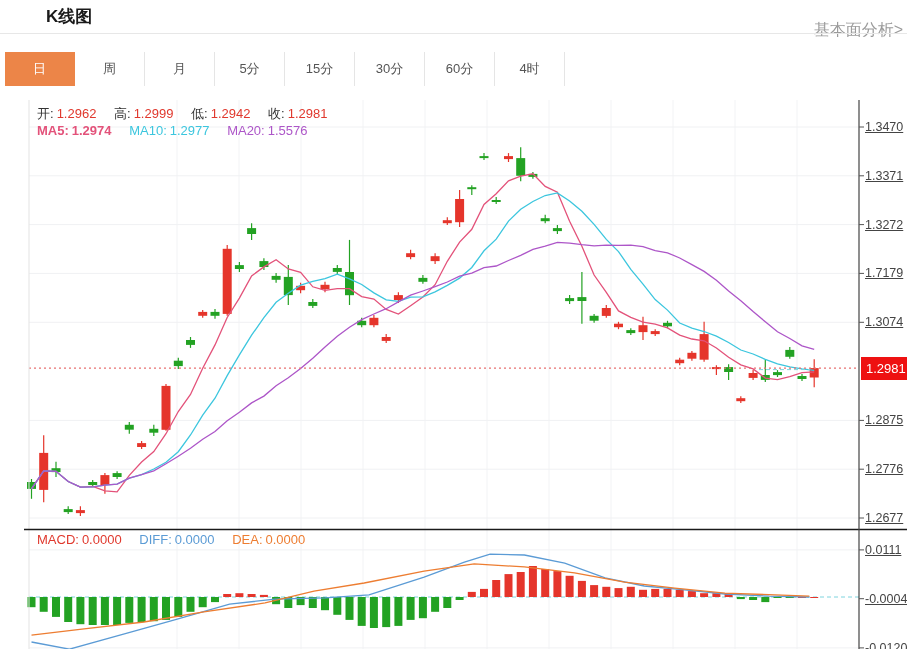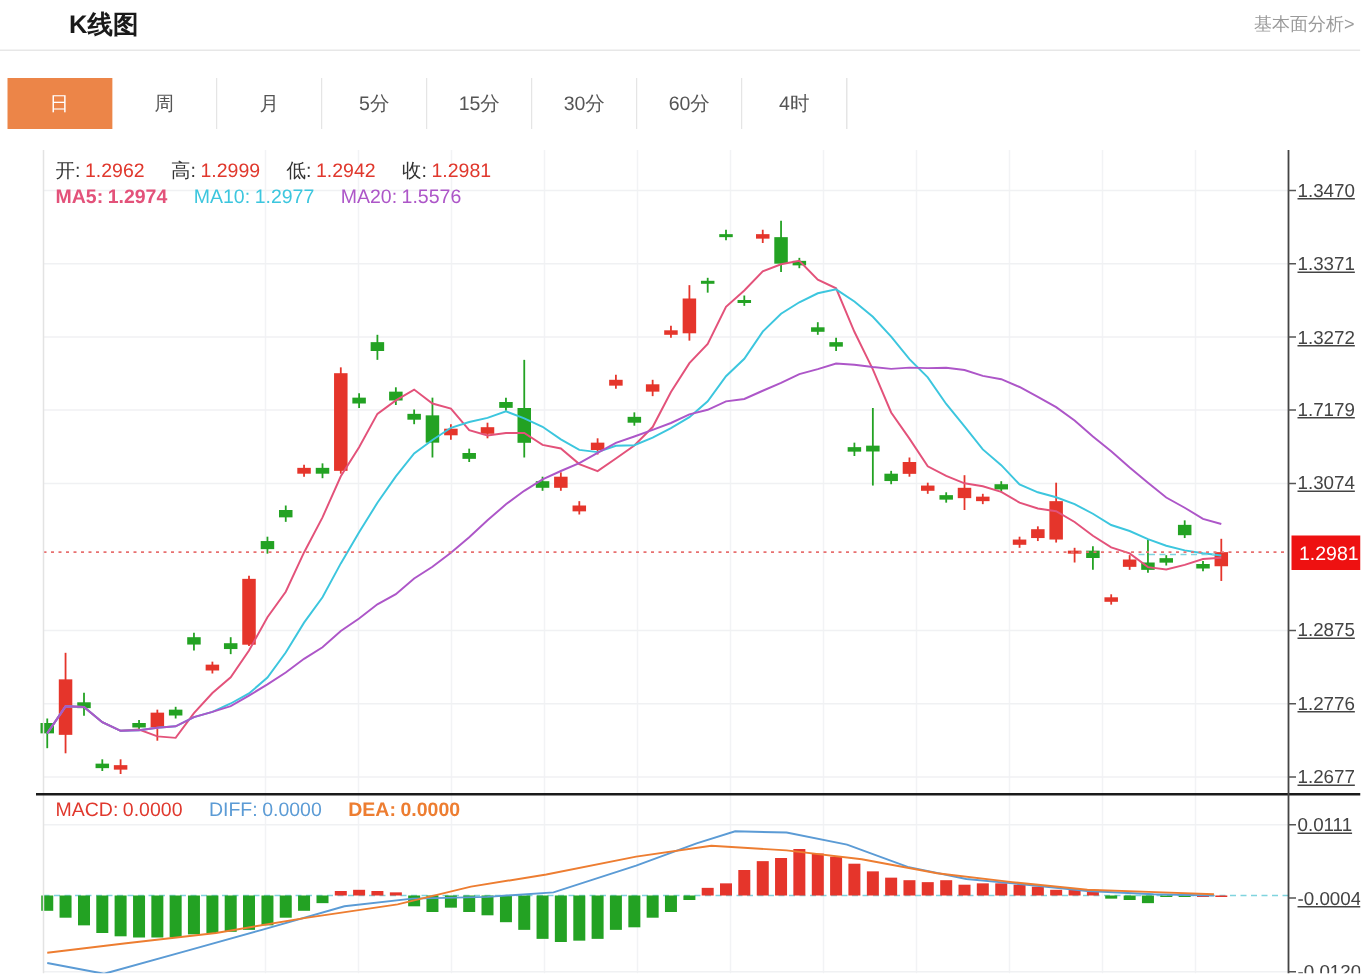--- a/index.html
+++ b/index.html
@@ -1,19 +1,19 @@
 <!DOCTYPE html>
 <html><head>
 <meta charset="utf-8">
 <style>
   html,body{margin:0;padding:0;background:#fff;}
   .page{position:relative;width:907px;height:649px;background:#fff;overflow:hidden;
         font-family:"Liberation Sans","DejaVu Sans",sans-serif;}
   .title{position:absolute;left:7px;top:5px;font-size:17px;font-weight:bold;color:#1a1a1a;margin-left:39px;}
-  .flink{position:absolute;right:4px;top:8px;font-size:12px;color:#9a9a9a;cursor:pointer;text-decoration:none;}
+  .flink{position:absolute;right:4px;top:20px;font-size:16px;color:#9a9a9a;cursor:pointer;text-decoration:none;}
   .hr{position:absolute;left:0;top:33px;width:907px;height:1px;background:#e7e7e7;}
   .tabs{position:absolute;left:5px;top:52px;height:34px;display:flex;}
   .tab{width:70px;height:34px;line-height:34px;text-align:center;font-size:13px;color:#555;
        border-right:1px solid #e5e5e5;background:#fff;cursor:pointer;box-sizing:border-box;}
   .tab.active{color:#fff;}
   .chart{position:absolute;left:0;top:12px;width:907px;height:548px;margin-left:24px;}
   svg{position:absolute;left:0;top:0;}
   .legend{position:absolute;font-size:13px;white-space:nowrap;}
   .legend .it{margin-right:14px;}
   #ohlc .lb{color:#333;}
@@ -297,21 +297,21 @@
 
     <div class="legend" id="ma-legend" style="left:13px;top:111px;">
       <span class="it" style="color: rgb(227, 82, 122); font-weight: bold;"><span>MA5:</span><span class="vl">1.2974</span></span>
       <span class="it" style="color: rgb(60, 198, 222);"><span>MA10:</span><span class="vl">1.2977</span></span>
       <span class="it" style="color: rgb(173, 86, 200);"><span>MA20:</span><span class="vl">1.5576</span></span>
     </div>
 
     <div class="legend" id="macd-legend" style="left:13px;top:520px;">
       <span class="it" style="color: rgb(224, 56, 45);"><span>MACD:</span><span class="vl">0.0000</span></span>
       <span class="it" style="color: rgb(91, 155, 213);"><span>DIFF:</span><span class="vl">0.0000</span></span>
-      <span class="it" style="color: rgb(237, 125, 49); font-weight: bold;"><span>DEA:</span><span class="vl">0.0000</span></span>
+      <span class="it" style="color: rgb(237, 125, 49);"><span>DEA:</span><span class="vl">0.0000</span></span>
     </div>
 
     <div id="y-labels">
         <div class="ylab" style="top: 108px;">1.3470</div>
         <div class="ylab" style="top: 157px;">1.3371</div>
         <div class="ylab" style="top: 206px;">1.3272</div>
         <div class="ylab" style="top: 254px;">1.7179</div>
         <div class="ylab" style="top: 303px;">1.3074</div>
         <div class="ylab" style="top: 401px;">1.2875</div>
         <div class="ylab" style="top: 450px;">1.2776</div>

